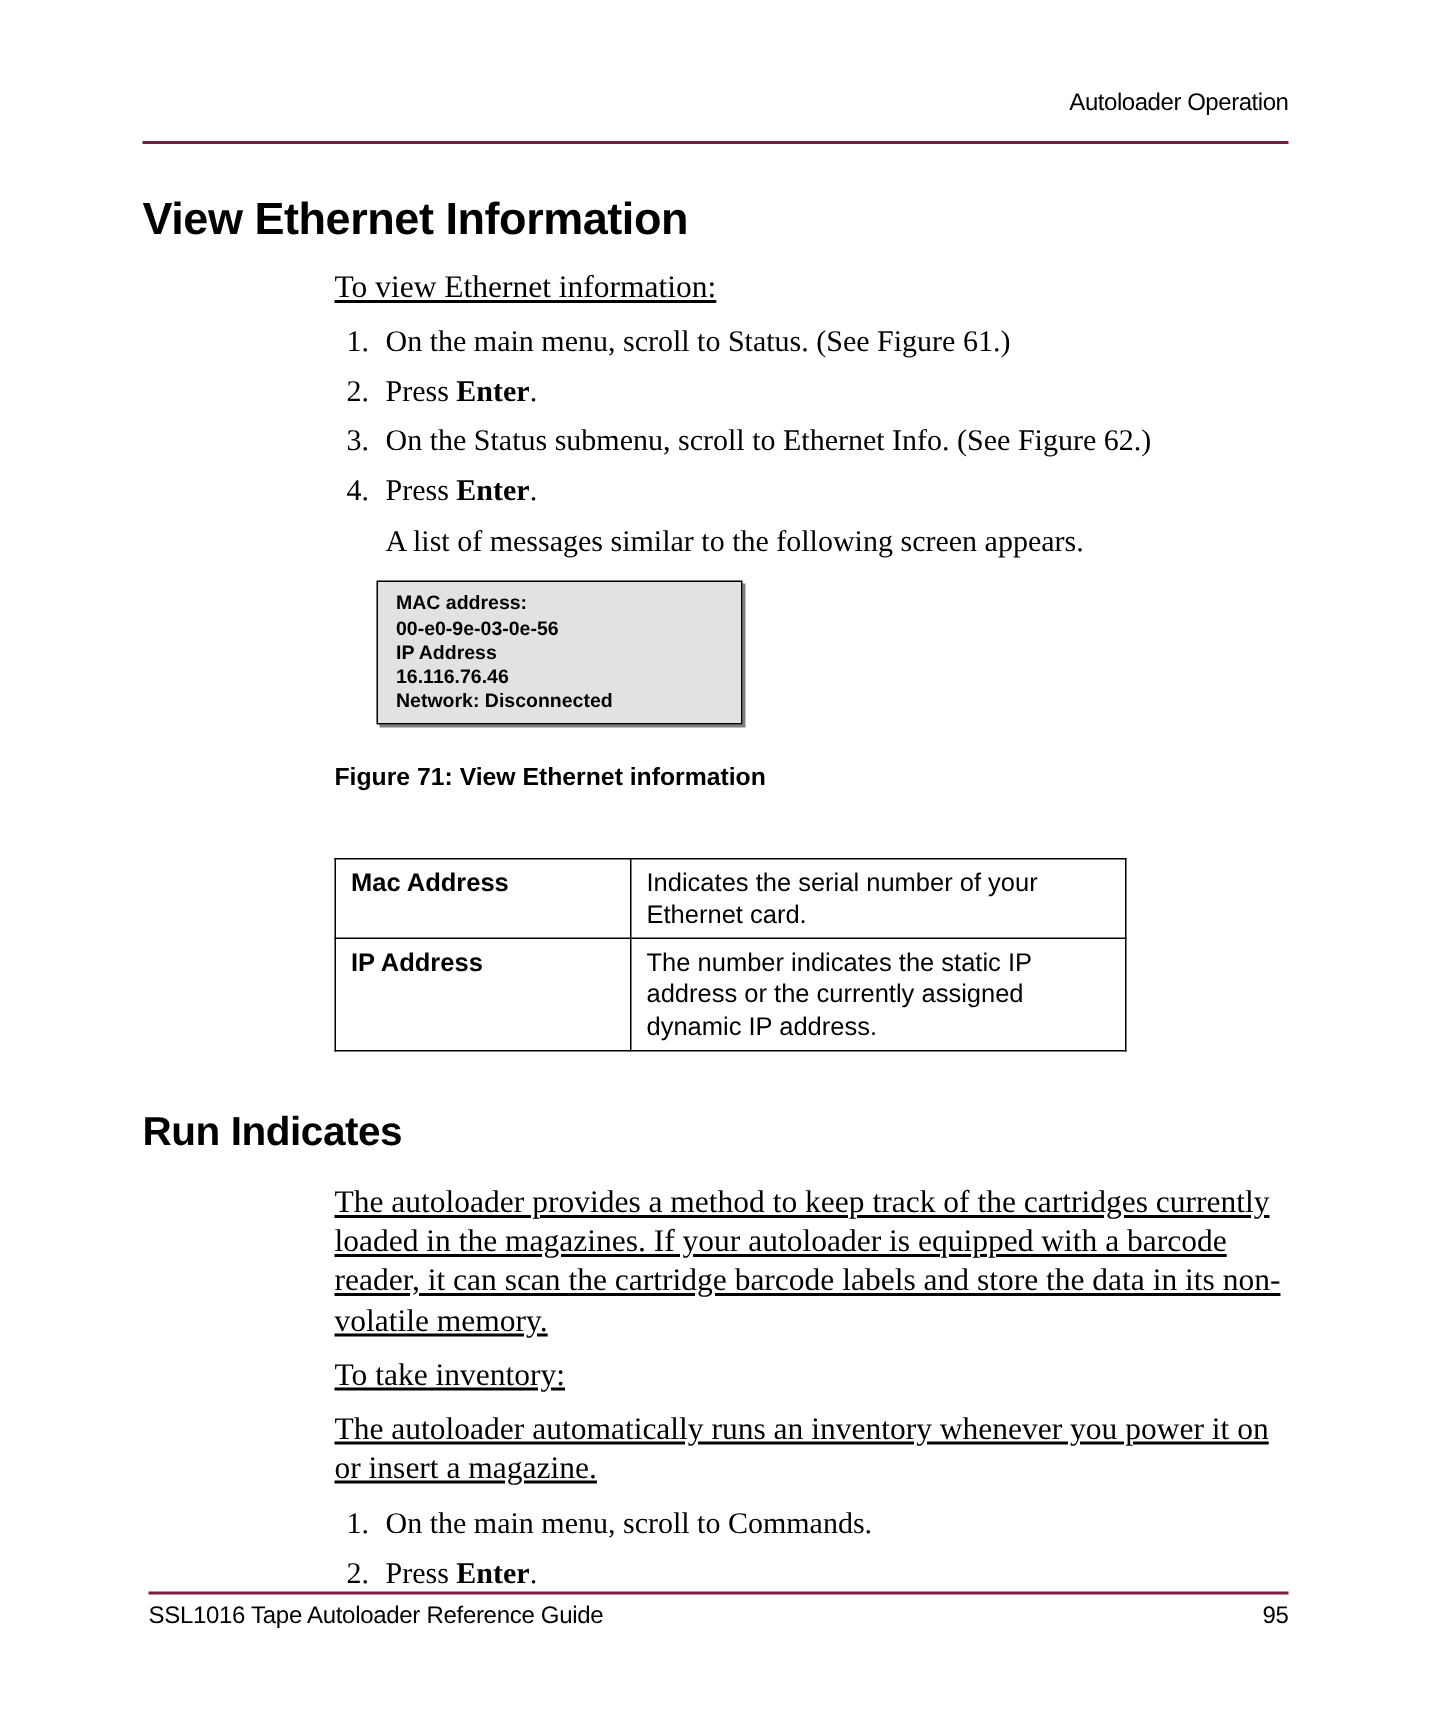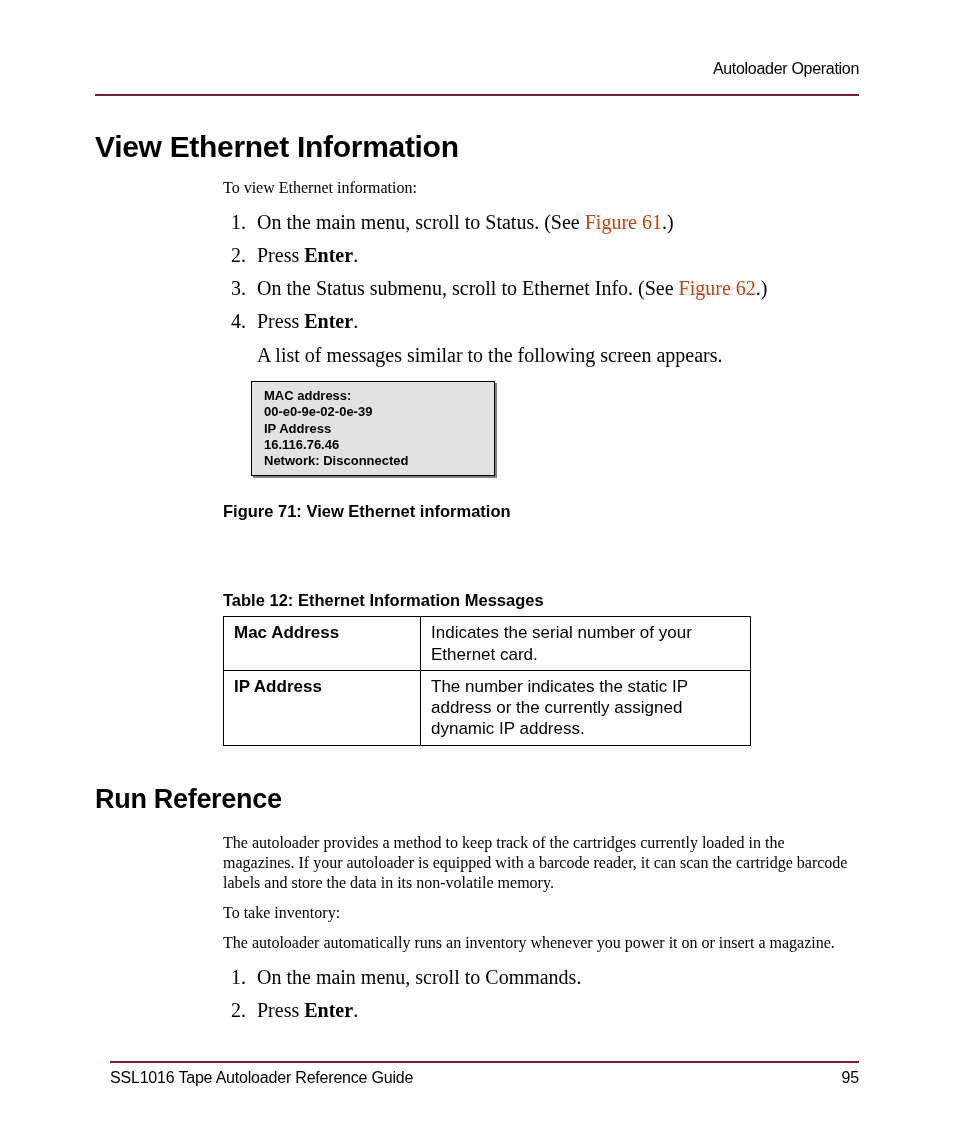--- a/index.html
+++ b/index.html
@@ -44,42 +44,43 @@
     font-stretch: condensed;
     font-weight: 700;
     font-size: 27px;
     letter-spacing: -0.3px;
     margin: 38px 0 18px 0;
   }
   .body-indent {
     margin-left: 128px;
   }
   .para {
-    font-size: 16px;
+    font-size: 21px;
     line-height: 1.25;
     margin: 0 0 10px 0;
+    text-decoration: underline;
   }
   ol.steps {
     font-size: 20px;
     line-height: 1.45;
     margin: 0 0 8px 0;
     padding-left: 28px;
   }
   ol.steps li {
     padding-left: 6px;
     margin-bottom: 4px;
   }
   .step-extra {
     margin-left: 34px;
     font-size: 20px;
     margin-top: 2px;
     margin-bottom: 14px;
   }
   .link {
-    color: #c2410c;
+    color: #000000;
   }
   .lcd-box {
     margin-left: 28px;
     width: 244px;
     background: #e2e2e2;
     border: 1px solid #000;
     box-shadow: 2px 2px 0 #808080;
     padding: 6px 2px 6px 12px;
     box-sizing: border-box;
     font-family: Arial, Helvetica, sans-serif;
@@ -106,21 +107,21 @@
     padding: 5px 10px;
     vertical-align: top;
     line-height: 1.25;
   }
   table.info-table td:first-child {
     width: 176px;
     font-weight: 700;
   }
   .footer {
     position: absolute;
-    left: 110px;
+    left: 99px;
     right: 95px;
     bottom: 58px;
   }
   .hr-bottom {
     border: none;
     border-top: 2px solid #7a1d43;
     margin: 0 0 6px 0;
   }
   .footer-line {
     display: flex;
@@ -156,47 +157,46 @@
         <span>On the Status submenu, scroll to Ethernet Info. (See </span><span class="link">Figure 62</span><span>.)</span>
       </li>
       <li>
         <span>Press </span><span class="bold">Enter</span><span>.</span>
       </li>
     </ol>
     <div class="step-extra">A list of messages similar to the following screen appears.</div>
 
     <div class="lcd-box">
       <div>MAC address:</div>
-      <div>00-e0-9e-02-0e-39</div>
+      <div>00-e0-9e-03-0e-56</div>
       <div>IP Address</div>
       <div>16.116.76.46</div>
       <div>Network: Disconnected</div>
     </div>
 
     <div class="fig-caption">Figure 71:  View Ethernet information</div>
 
     <div style="height:18px"></div>
 
-    <div class="table-caption">Table 12:  Ethernet Information Messages</div>
 
     <table class="info-table">
       <tbody>
           <tr>
         <td>Mac Address</td>
         <td>Indicates the serial number of your Ethernet card.</td>
       </tr>
       <tr>
         <td>IP Address</td>
         <td>The number indicates the static IP address or the currently assigned dynamic IP address.</td>
       </tr>
     </tbody>
       </table>
   </div>
 
-  <div class="h1">Run Reference</div>
+  <div class="h1">Run Indicates</div>
 
   <div class="body-indent">
     <p class="para">The autoloader provides a method to keep track of the cartridges currently loaded in the magazines. If your autoloader is equipped with a barcode reader, it can scan the cartridge barcode labels and store the data in its non-volatile memory.</p>
     <p class="para">To take inventory:</p>
     <p class="para">The autoloader automatically runs an inventory whenever you power it on or insert a magazine.</p>
 
     <ol class="steps">
       <li>
         <span>On the main menu, scroll to Commands.</span>
       </li>

